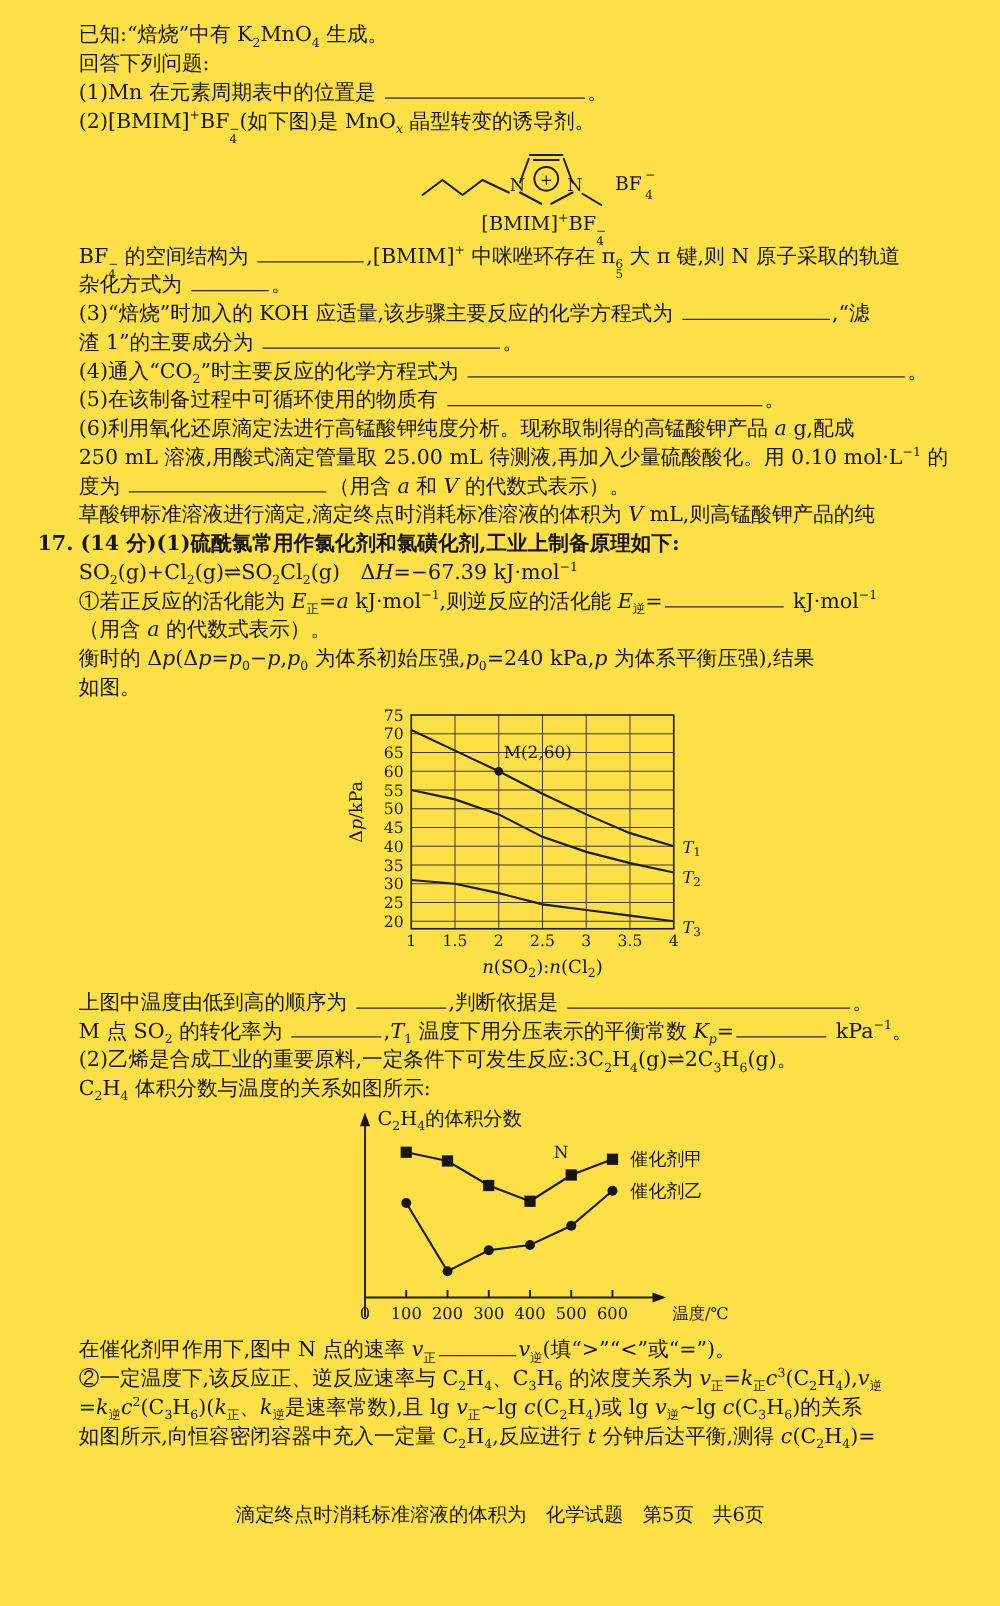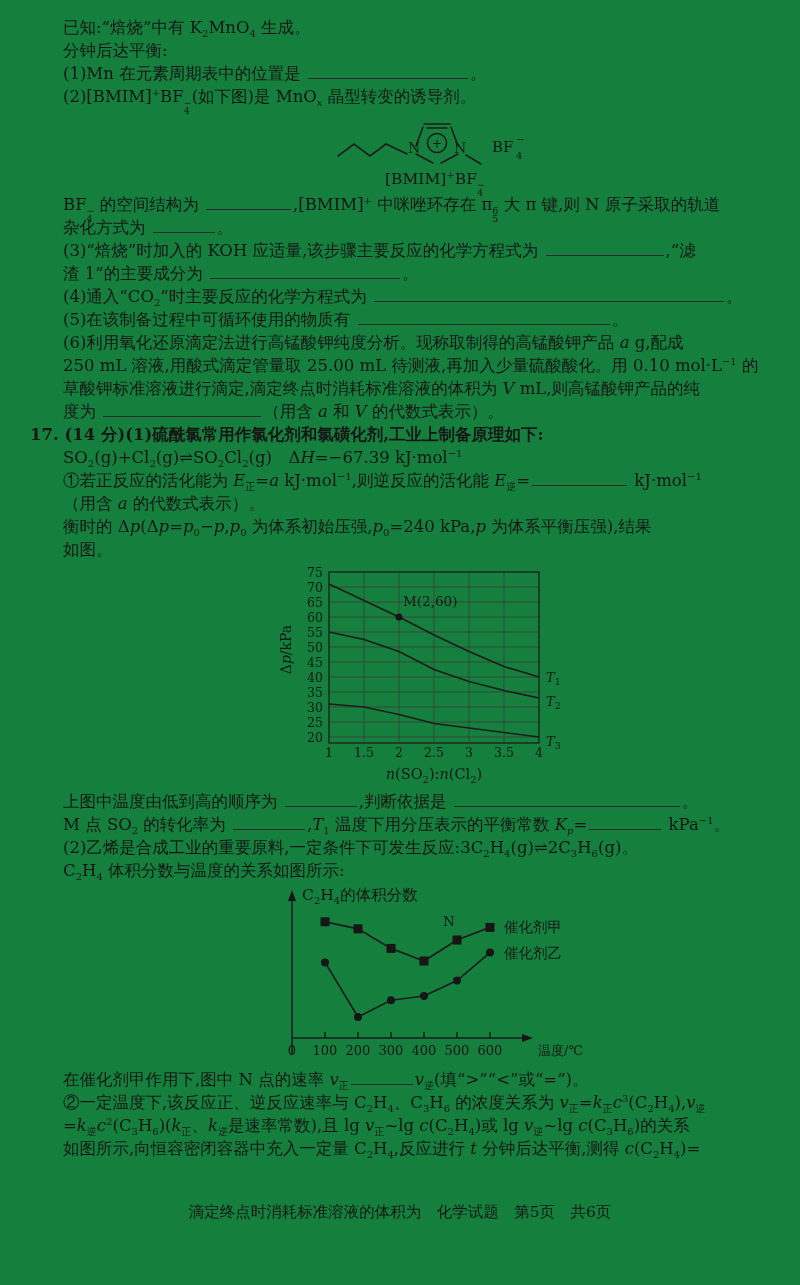--- a/index.html
+++ b/index.html
@@ -1,16 +1,16 @@
 <!DOCTYPE html>
 <html><head>
 <meta charset="utf-8">
 <style>
   html,body{margin:0;padding:0;background:#e8e8e8;}
-  .page{width:800px;height:1285px;background:#15803d;position:relative;overflow:hidden;
+  .page{width:800px;height:1285px;background:#fde047;position:relative;overflow:hidden;
         font-family:"DejaVu Serif","Liberation Serif",serif;color:#161616;}
   .content{padding:16px 18px 0 63px;font-size:16.5px;line-height:23px;}
   .line{white-space:nowrap;height:23px;}
   .line.hang{margin-left:-33px;font-weight:bold;}
   .it{font-style:italic;}
   sub{font-size:10px;line-height:0;}
   sup{font-size:10px;line-height:0;}
   .ss{display:inline-flex;flex-direction:column;font-size:9.5px;line-height:8px;
       vertical-align:-4px;text-align:left;}
   .blank{display:inline-block;border-bottom:1.2px solid #2a2a2a;height:14px;
@@ -44,21 +44,21 @@
   .footer{position:absolute;left:0;top:1202px;width:100%;text-align:center;font-size:15.5px;}
 </style>
 </head>
 <body>
 
 <div class="page">
   <div class="content">
 
     <div>
         <div class="line"><span>已知:“焙烧”中有 K</span><sub>2</sub><span>MnO</span><sub>4</sub><span> 生成。</span></div>
-        <div class="line"><span>分钟后达平衡:</span></div>
+        <div class="line"><span>回答下列问题:</span></div>
         <div class="line"><span>(1)Mn 在元素周期表中的位置是 </span><span class="blank" style="width: 160px;"></span><span>。</span></div>
         <div class="line"><span>(2)[BMIM]</span><sup>+</sup><span>BF</span><span class="ss">
             <span>−</span>
             <span>4</span>
           </span><span>(如下图)是 MnO</span><sub class="it">x</sub><span> 晶型转变的诱导剂。</span></div>
       </div>
 
     <div class="structure">
       <svg width="230" height="58">
         <polyline class="bond" points="8,46 24,34 40,46 56,34 77,44"></polyline>
@@ -91,22 +91,22 @@
             <span>6</span>
             <span>5</span>
           </span><span> 大 π 键,则 N 原子采取的轨道</span></div>
         <div class="line"><span>杂化方式为 </span><span class="blank" style="width: 62px;"></span><span>。</span></div>
         <div class="line"><span>(3)“焙烧”时加入的 KOH 应适量,该步骤主要反应的化学方程式为 </span><span class="blank" style="width: 118px;"></span><span>,“滤</span></div>
         <div class="line"><span>渣 1”的主要成分为 </span><span class="blank" style="width: 190px;"></span><span>。</span></div>
         <div class="line"><span>(4)通入“CO</span><sub>2</sub><span>”时主要反应的化学方程式为 </span><span class="blank" style="width: 350px;"></span><span>。</span></div>
         <div class="line"><span>(5)在该制备过程中可循环使用的物质有 </span><span class="blank" style="width: 252px;"></span><span>。</span></div>
         <div class="line"><span>(6)利用氧化还原滴定法进行高锰酸钾纯度分析。现称取制得的高锰酸钾产品 </span><span class="it">a</span><span> g,配成</span></div>
         <div class="line"><span>250 mL 溶液,用酸式滴定管量取 25.00 mL 待测液,再加入少量硫酸酸化。用 0.10 mol·L</span><sup>−1</sup><span> 的</span></div>
+        <div class="line"><span>度为 </span><span class="blank" style="width: 158px;"></span><span>（用含 </span><span class="it">a</span><span> 和 </span><span class="it">V</span><span> 的代数式表示）。</span></div>
         <div class="line"><span>草酸钾标准溶液进行滴定,滴定终点时消耗标准溶液的体积为 </span><span class="it">V</span><span> mL,则高锰酸钾产品的纯</span></div>
-        <div class="line"><span>度为 </span><span class="blank" style="width: 158px;"></span><span>（用含 </span><span class="it">a</span><span> 和 </span><span class="it">V</span><span> 的代数式表示）。</span></div>
         <div class="line hang"><span>17. (14 分)(1)硫酰氯常用作氯化剂和氯磺化剂,工业上制备原理如下:</span></div>
         <div class="line"><span>SO</span><sub>2</sub><span>(g)+Cl</span><sub>2</sub><span>(g)⇌SO</span><sub>2</sub><span>Cl</span><sub>2</sub><span>(g)　Δ</span><span class="it">H</span><span>=−67.39 kJ·mol</span><sup>−1</sup></div>
         <div class="line"><span>①若正反应的活化能为 </span><span class="it">E</span><sub>正</sub><span>=</span><span class="it">a</span><span> kJ·mol</span><sup>−1</sup><span>,则逆反应的活化能 </span><span class="it">E</span><sub>逆</sub><span>=</span><span class="blank" style="width: 95px;"></span><span> kJ·mol</span><sup>−1</sup></div>
         <div class="line"><span>（用含 </span><span class="it">a</span><span> 的代数式表示）。</span></div>
         <div class="line"><span>衡时的 Δ</span><span class="it">p</span><span>(Δ</span><span class="it">p</span><span>=</span><span class="it">p</span><sub>0</sub><span>−</span><span class="it">p</span><span>,</span><span class="it">p</span><sub>0</sub><span> 为体系初始压强,</span><span class="it">p</span><sub>0</sub><span>=240 kPa,</span><span class="it">p</span><span> 为体系平衡压强),结果</span></div>
         <div class="line"><span>如图。</span></div>
       </div>
 
     <div class="chart1">
       <div class="c1-ylabel"><span>Δ</span><span class="it">p</span><span>/kPa</span></div>

